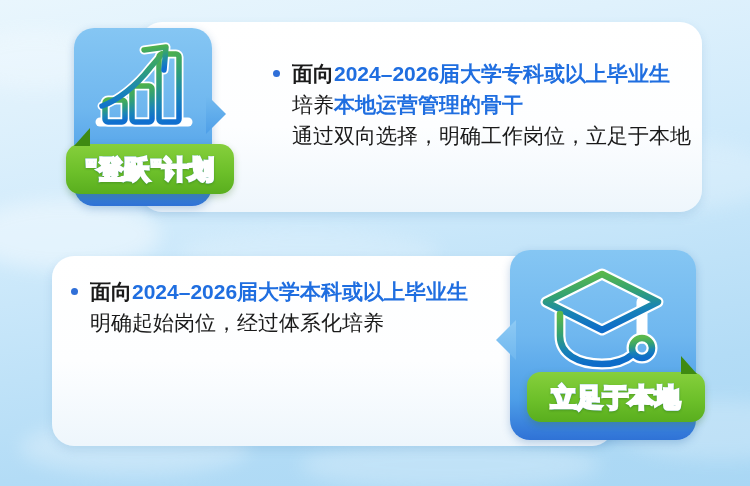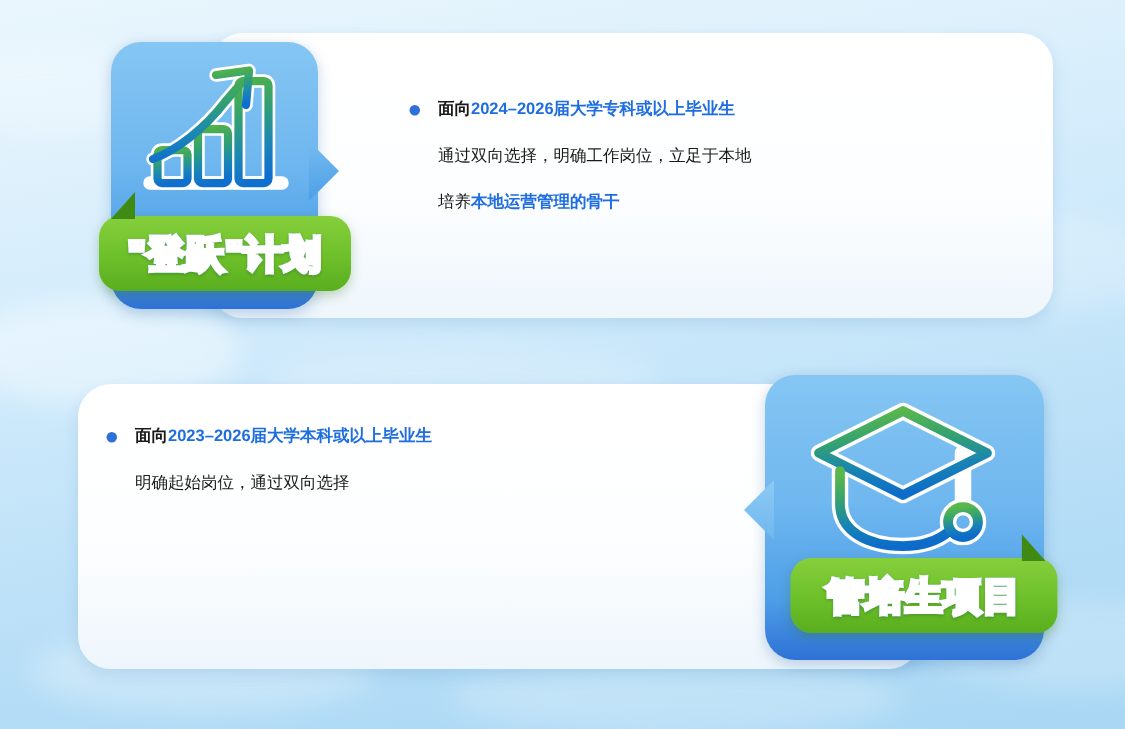--- a/index.html
+++ b/index.html
@@ -78,21 +78,21 @@
     -webkit-background-clip:text;background-clip:text;
     color:transparent;-webkit-text-fill-color:transparent;
     -webkit-text-stroke:3px #ffffff;
     paint-order:stroke fill;
     filter:drop-shadow(0 1px 1px rgba(0,60,20,.25));
   }
 
   
   .textblock{position:absolute;}
   .line{
-    font-size:11px;
+    font-size:21px;
     line-height:31px;
     color:#1a1a1a;
     white-space:nowrap;
     font-weight:500;
   }
   .line.first{font-weight:bold;}
   .hi{color:#1f6ee0;font-weight:bold;}
   .bullet{
     position:absolute;
     width:7px;height:7px;border-radius:50%;
@@ -154,22 +154,22 @@
 
     <div class="ribbon" style="left:66px;top:144px;width:168px;height:50px;">
       <div class="ribbon-tail tail-l" style="left:8px;top:-16px;"></div>
       <span class="ribbon-text">"登跃"计划</span>
     </div>
 
     <div class="textblock" style="left:268px;top:58px;width:420px;">
       <div class="bullet" style="left:5px;top:12px;"></div>
       <div style="padding-left:24px;">
         <div class="line first"><span>面向</span><span class="hi">2024–2026届大学专科或以上毕业生</span></div>
+        <div class="line"><span>培养</span><span class="hi">本地运营管理的骨干</span></div>
         <div class="line"><span>通过双向选择，明确工作岗位，立足于本地</span></div>
-        <div class="line"><span>培养</span><span class="hi">本地运营管理的骨干</span></div>
       </div>
     </div>
   </div>
 
   <div class="card" style="left:0;top:240px;width:750px;height:200px;">
 
     <div class="sheet" style="left:52px;top:16px;width:562px;height:190px;"></div>
 
     <div class="panel" style="left:510px;top:10px;width:186px;height:190px;">
       <div class="notch left" style="left:-14px;top:70px;"></div>
@@ -195,25 +195,25 @@
           <path d="M66 12 L122 40 L66 68 L10 40 Z"></path>
           <path d="M24 52 V74 C24 92, 42 102, 66 102 C80 102, 90 98, 97 92"></path>
           <path d="M106 40 V76"></path>
           <circle cx="106" cy="86" r="10"></circle>
         </g>
       </svg>
     </div>
 
     <div class="ribbon" style="left:527px;top:132px;width:178px;height:50px;">
       <div class="ribbon-tail tail-r" style="right:8px;top:-16px;"></div>
-      <span class="ribbon-text">管培生项目</span>
+      <span class="ribbon-text">立足于本地</span>
     </div>
 
     <div class="textblock" style="left:66px;top:36px;width:440px;">
       <div class="bullet" style="left:5px;top:12px;"></div>
       <div style="padding-left:24px;">
-        <div class="line first"><span>面向</span><span class="hi">2023–2026届大学本科或以上毕业生</span></div>
-        <div class="line"><span>明确起始岗位，通过双向选择</span></div>
+        <div class="line first"><span>面向</span><span class="hi">2024–2026届大学本科或以上毕业生</span></div>
+        <div class="line"><span>明确起始岗位，经过体系化培养</span></div>
       </div>
     </div>
   </div>
 
 </div>
 
 </body></html>

